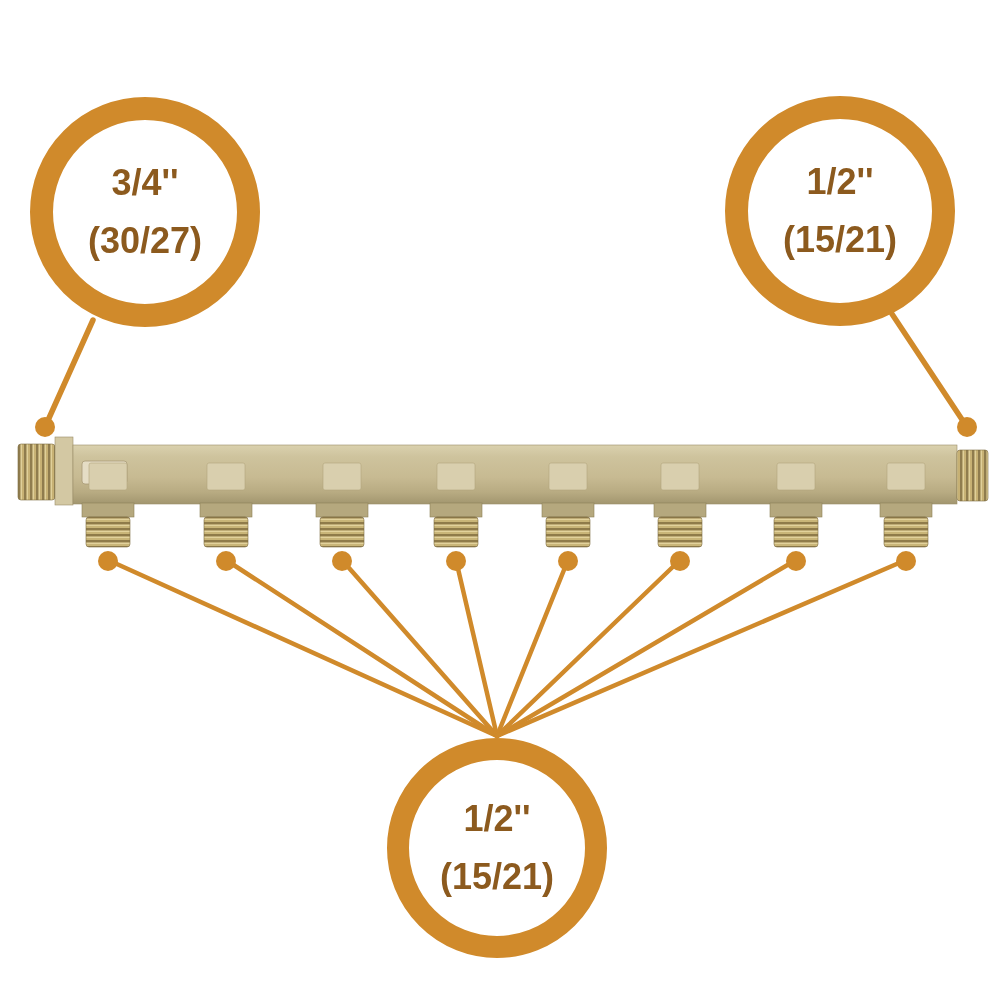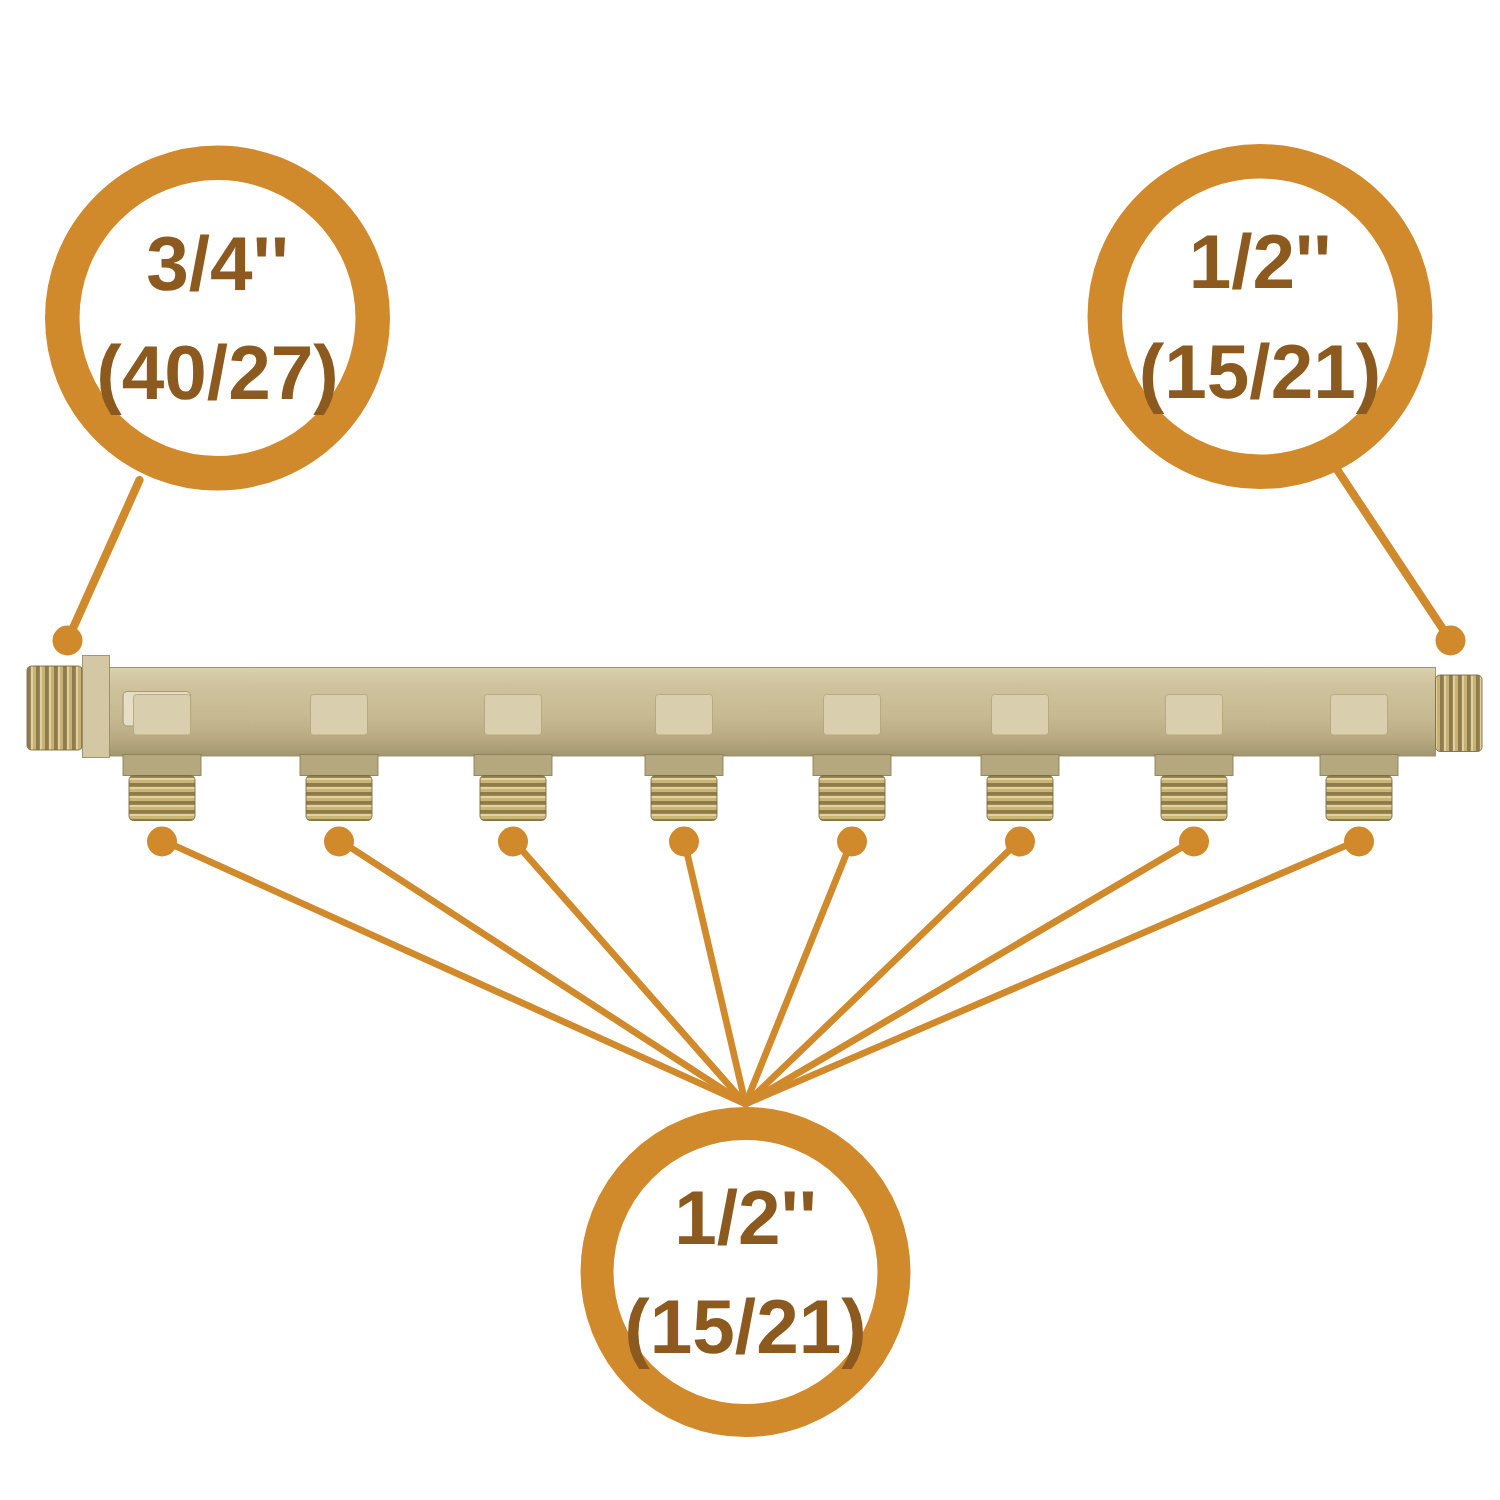--- a/index.html
+++ b/index.html
@@ -28,21 +28,21 @@
     border:23px solid var(--accent,#D08A2B);
     border-radius:50%;
     background:#ffffff;
     display:flex;
     flex-direction:column;
     align-items:center;
     justify-content:center;
     gap:22px;
     color:var(--anno-text,#8C5A1E);
     font-weight:bold;
-    font-size:51px;
+    font-size:36px;
     line-height:1;
     text-align:center;
   }
   .anno-circle.left{left:30px;top:97px;width:230px;height:230px;}
   .anno-circle.right{left:725px;top:96px;width:230px;height:230px;}
   .anno-circle.bottom{left:387px;top:738px;width:220px;height:220px;border-width:22px;}
   svg text.brand{
     font-family:"Liberation Sans", sans-serif;
     font-weight:bold;
     font-size:9px;
@@ -159,21 +159,21 @@
             <rect x="880" y="503" width="52" height="14" fill="#b5a87e" stroke="#8d8057" stroke-width="0.6"></rect>
             <rect x="884" y="517" width="44" height="30" rx="3" fill="url(#threadH)" stroke="#7d6c42" stroke-width="0.6"></rect>
           </g>
         </g>
     </g>
   </svg>
 
 
   <div class="anno-circle left">
     <span>3/4''</span>
-    <span>(40/27)</span>
+    <span>(30/27)</span>
   </div>
 
   <div class="anno-circle right">
     <span>1/2''</span>
     <span>(15/21)</span>
   </div>
 
   <div class="anno-circle bottom">
     <span>1/2''</span>
     <span>(15/21)</span>

